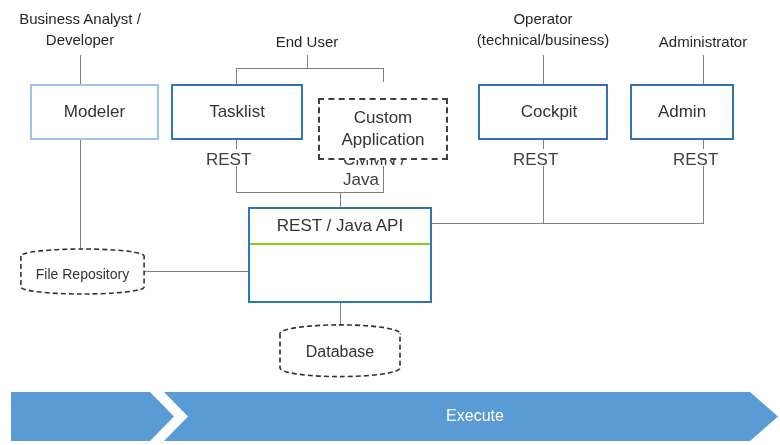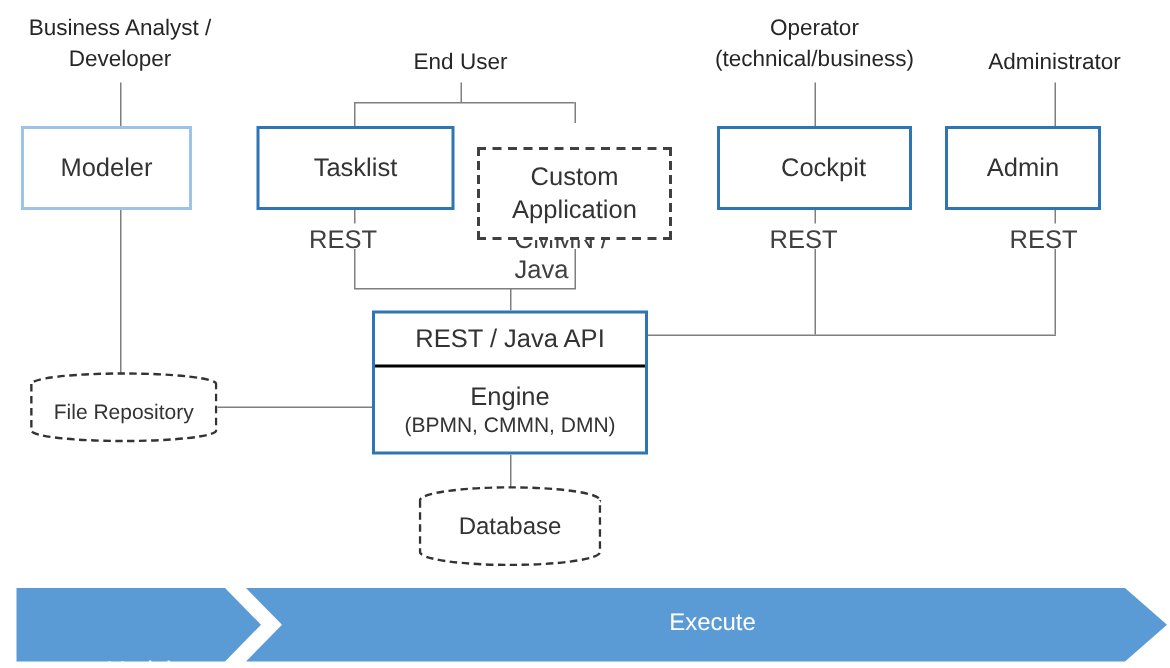--- a/index.html
+++ b/index.html
@@ -24,21 +24,21 @@
   .hline { height:1px; }
   .protocol-label {
     position:absolute; text-align:left; font-size:17px; color:#404040;
   }
   .stack {
     position:absolute; left:248px; top:207px; width:184px; height:96px;
     border:2px solid #2E75B6; box-sizing:border-box; background:#ffffff;
     display:flex; flex-direction:column;
   }
   .stack-top {
-    height:34px; border-bottom:2px solid #000000; display:flex;
+    height:34px; border-bottom:2px solid #84cc16; display:flex;
     align-items:center; justify-content:center; font-size:17px; color:#333333;
   }
   .stack-bottom {
     flex:1; display:flex; flex-direction:column; align-items:center;
     justify-content:center; color:#333333;
   }
   .engine-title { font-size:17px; line-height:21px; }
   .engine-sub   { font-size:14px; line-height:17px; }
   .cyl-label {
     position:absolute; text-align:center; color:#333333;
@@ -80,33 +80,29 @@
   <div class="line vline" style="left:703px; top:166px; height:57px;"></div>
   <div class="line hline" style="left:432px; top:223px; width:272px;"></div>
   <div class="line hline" style="left:145px; top:271px; width:103px;"></div>
   <div class="line vline" style="left:340px; top:303px; height:22px;"></div>
 
   <div class="protocol-label" style="left:206px; top:150px; width:60px;">REST</div>
   <div class="protocol-label" style="left:343px; top:150px; width:80px;">CMMN / Java</div>
   <div class="protocol-label" style="left:513px; top:150px; width:60px;">REST</div>
   <div class="protocol-label" style="left:673px; top:150px; width:60px;">REST</div>
 
-  <div class="node-box light-blue" style="left:14px; top:84px; width:114px; height:56px;">Modeler</div>
+  <div class="node-box light-blue" style="left:30px; top:84px; width:129px; height:56px;">Modeler</div>
   <div class="node-box solid-blue" style="left:171px; top:84px; width:132px; height:56px;">Tasklist</div>
   <div class="node-box dashed-gray" style="left:318px; top:98px; width:130px; height:62px;">Custom
 Application</div>
   <div class="node-box solid-blue" style="left:478px; top:84px; width:130px; height:56px;padding-left:12px;">Cockpit</div>
   <div class="node-box solid-blue" style="left:630px; top:84px; width:104px; height:56px;">Admin</div>
 
   <div class="stack">
     <div class="stack-top">REST / Java API</div>
-    <div class="stack-bottom">
-      <div class="engine-title">Engine</div>
-      <div class="engine-sub">(BPMN, CMMN, DMN)</div>
-    </div>
   </div>
 
   <svg style="left:20px; top:248px;" width="125" height="48" viewBox="0 0 125 48">
     <ellipse cx="62.5" cy="8" rx="61.6" ry="7" fill="#ffffff" stroke="#333333" stroke-width="1.6" stroke-dasharray="5,3"></ellipse>
     <path d="M0.9,8 V39 A61.6,7 0 0 0 124.1,39 V8" fill="#ffffff" stroke="#333333" stroke-width="1.6" stroke-dasharray="5,3"></path>
   </svg>
   <div class="cyl-label" style="left:20px; top:266px; width:125px; font-size:14px;">File Repository</div>
 
   <svg style="left:279px; top:324px;" width="122" height="55" viewBox="0 0 122 55">
     <ellipse cx="61" cy="9.5" rx="60" ry="8.6" fill="#ffffff" stroke="#333333" stroke-width="1.6" stroke-dasharray="5,3"></ellipse>

